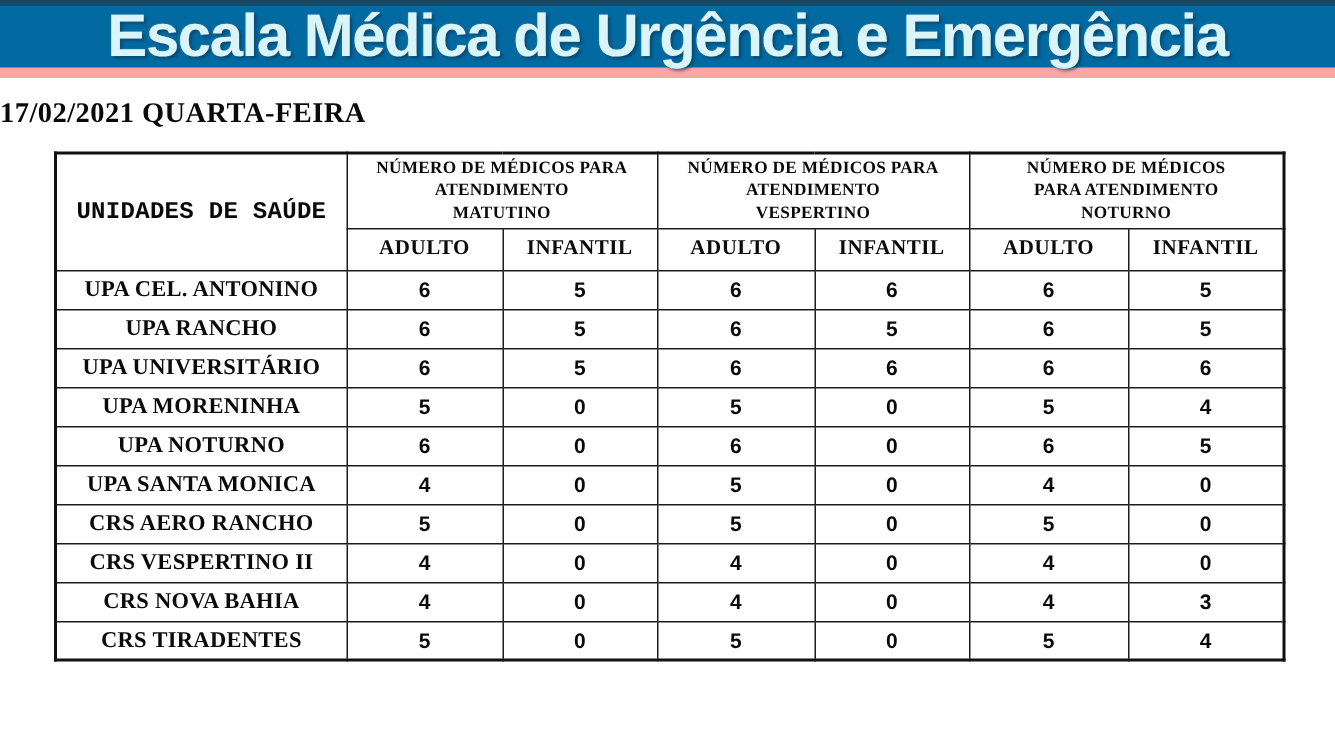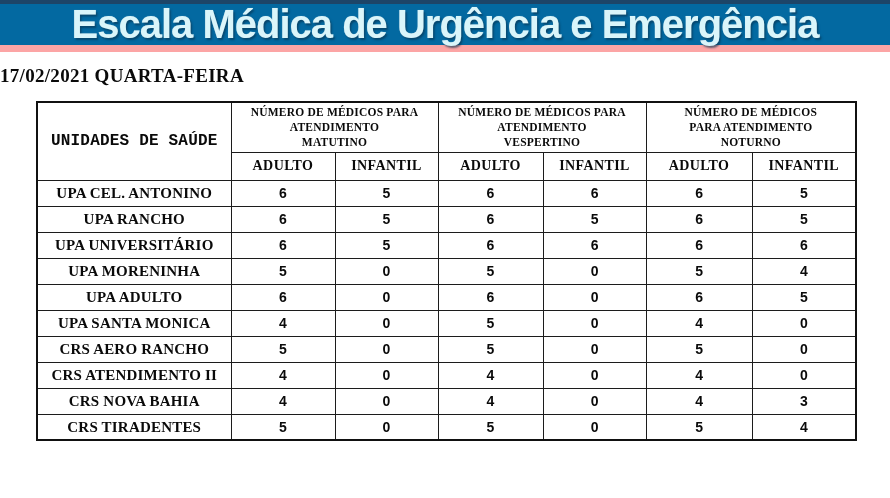--- a/index.html
+++ b/index.html
@@ -155,21 +155,21 @@
       <tr>
     <td class="unit-td">UPA MORENINHA</td>
     <td class="val-td">5</td>
     <td class="val-td">0</td>
     <td class="val-td">5</td>
     <td class="val-td">0</td>
     <td class="val-td">5</td>
     <td class="val-td">4</td>
   </tr>
       <tr>
-    <td class="unit-td">UPA ADULTO</td>
+    <td class="unit-td">UPA NOTURNO</td>
     <td class="val-td">6</td>
     <td class="val-td">0</td>
     <td class="val-td">6</td>
     <td class="val-td">0</td>
     <td class="val-td">6</td>
     <td class="val-td">5</td>
   </tr>
       <tr>
     <td class="unit-td">UPA SANTA MONICA</td>
     <td class="val-td">4</td>
@@ -182,21 +182,21 @@
       <tr>
     <td class="unit-td">CRS AERO RANCHO</td>
     <td class="val-td">5</td>
     <td class="val-td">0</td>
     <td class="val-td">5</td>
     <td class="val-td">0</td>
     <td class="val-td">5</td>
     <td class="val-td">0</td>
   </tr>
       <tr>
-    <td class="unit-td">CRS ATENDIMENTO II</td>
+    <td class="unit-td">CRS VESPERTINO II</td>
     <td class="val-td">4</td>
     <td class="val-td">0</td>
     <td class="val-td">4</td>
     <td class="val-td">0</td>
     <td class="val-td">4</td>
     <td class="val-td">0</td>
   </tr>
       <tr>
     <td class="unit-td">CRS NOVA BAHIA</td>
     <td class="val-td">4</td>

